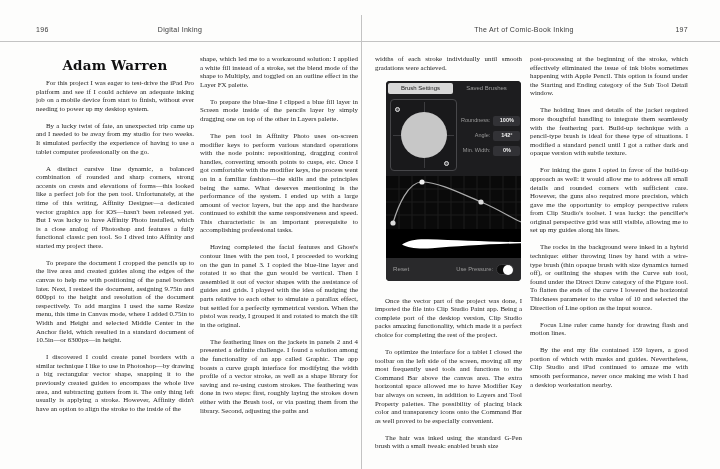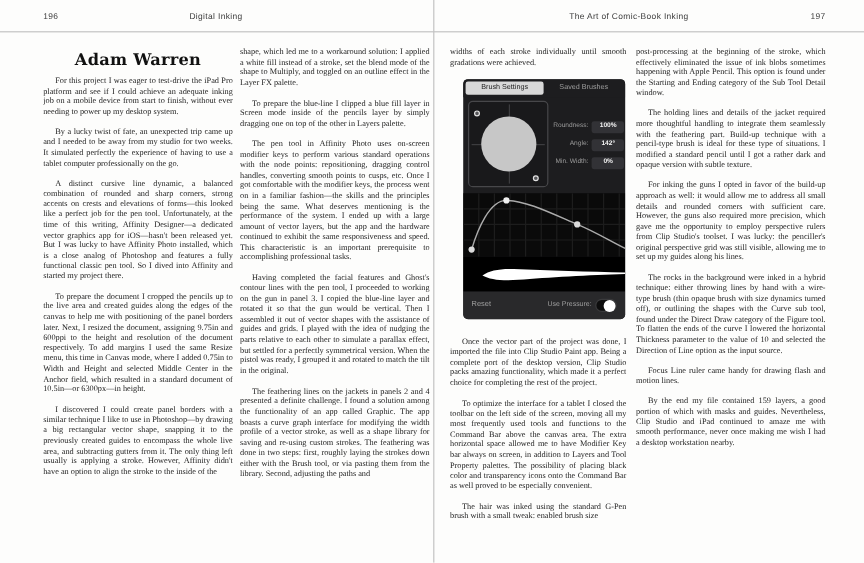--- a/index.html
+++ b/index.html
@@ -1,18 +1,18 @@
 <!DOCTYPE html>
 <html><head>
 <meta charset="utf-8">
 <style>
   * { margin:0; padding:0; box-sizing:border-box; }
   html,body { width:720px; height:469px; background:#fdfdfc; overflow:hidden;
               font-family:"Liberation Serif", serif; color:#242424; }
-  .page-wrap { position:relative; width:720px; height:342px; }
+  .page-wrap { position:relative; width:720px; height:342px;margin-top:15px; }
 
   
   .running-head { position:absolute; top:11px; font-size:7px; letter-spacing:.3px; color:#3a3a3a;
                   font-family:"Liberation Sans", sans-serif; }
   #hdr-title-left  { left:0;   width:360px; text-align:center; }
   #hdr-title-right { left:360px; width:328px; text-align:center; }
   #hdr-num-left  { left:36px; }
   #hdr-num-right { left:648px; width:40px; text-align:right; }
   .header-rule { position:absolute; top:26px; left:0; width:720px; height:1px; background:#c3c3c3; }
   .gutter-line { position:absolute; top:0; left:361px; width:1px; height:469px; background:#c3c3c3; }

